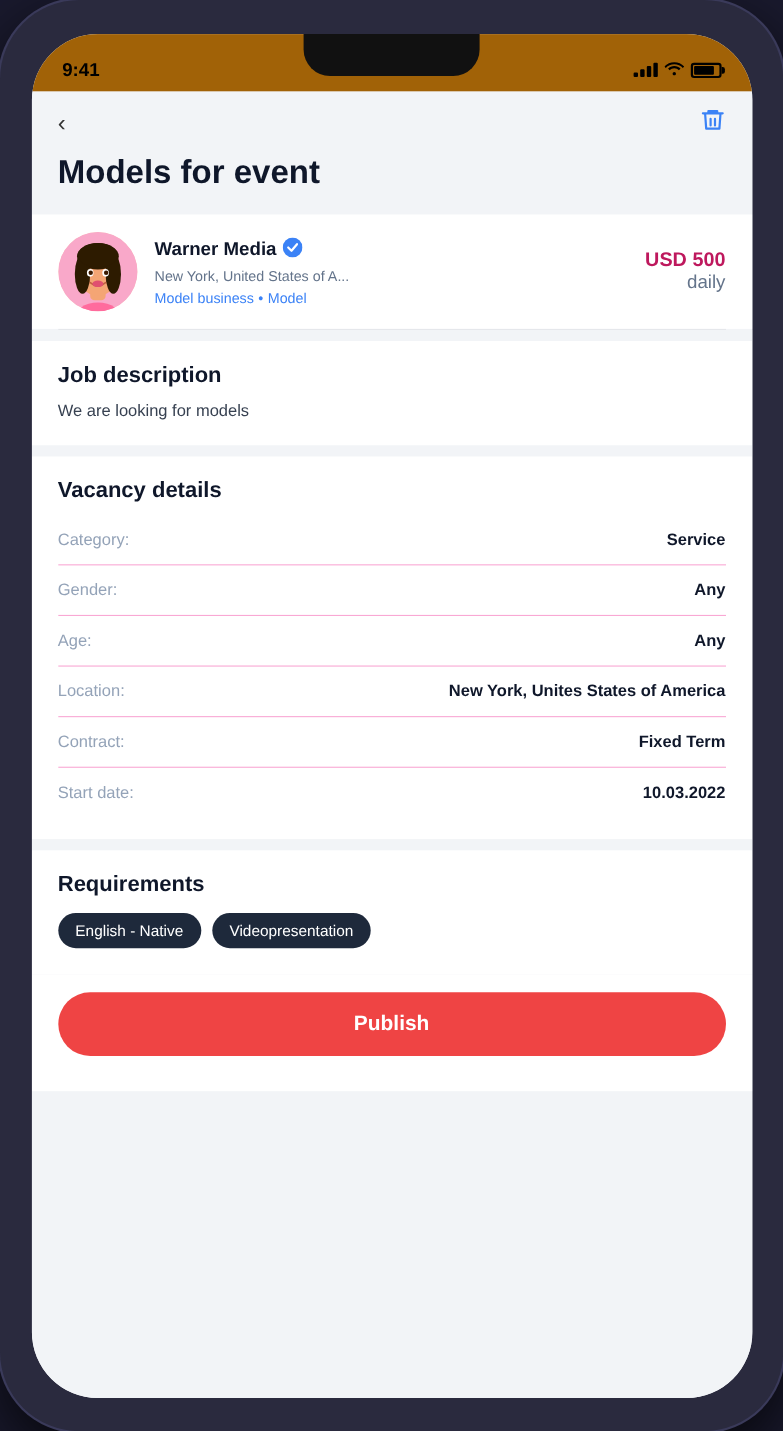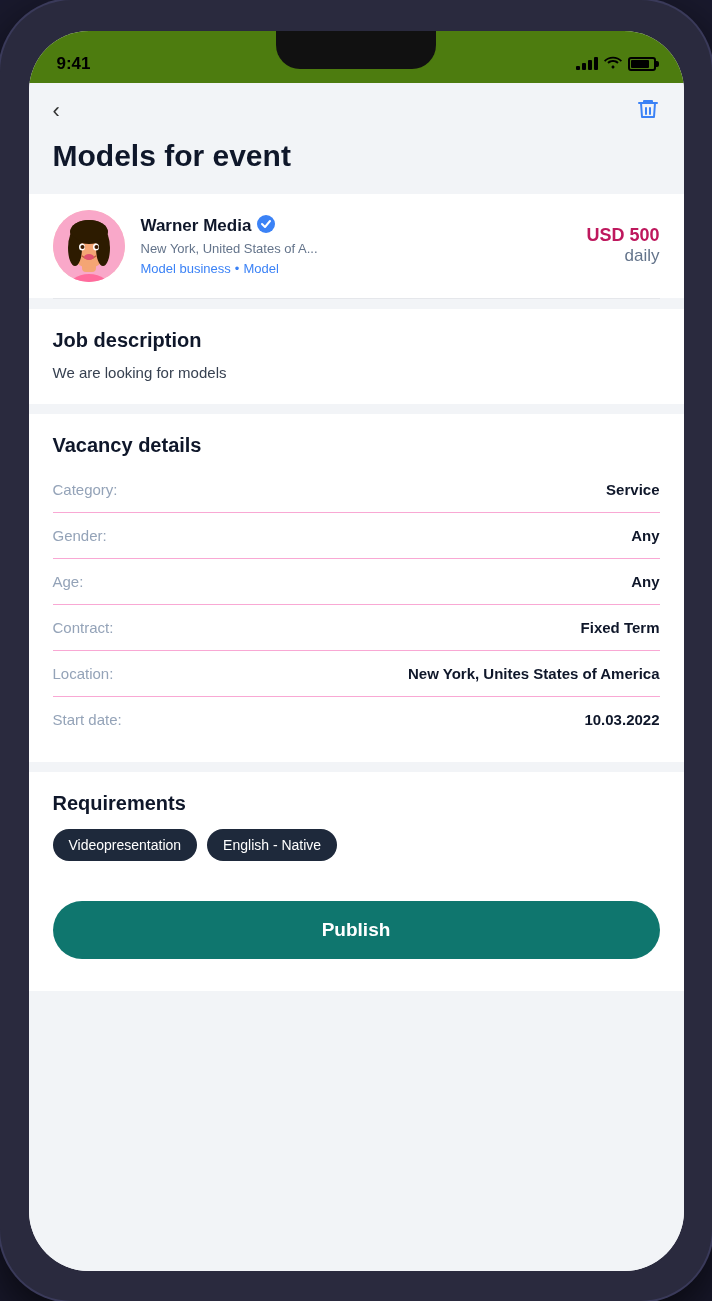--- a/index.html
+++ b/index.html
@@ -46,21 +46,21 @@
     }
     
     .status-bar {
       display: flex;
       justify-content: space-between;
       align-items: center;
       padding: 14px 28px 0 28px;
       height: 52px;
       position: relative;
       z-index: 99;
-      background: #4d7c0f;
+      background: #a16207;
     }
     .status-time {
       font-size: 17px;
       font-weight: 600;
       color: #000;
     }
     .status-icons {
       display: flex;
       align-items: center;
       gap: 6px;
@@ -300,21 +300,21 @@
       font-size: 14px;
       font-weight: 500;
     }
     
     .publish-area {
       background: #fff;
       padding: 16px 24px 32px 24px;
     }
     .publish-btn {
       width: 100%;
-      background: #0f766e;
+      background: #ef4444;
       color: #fff;
       border: none;
       border-radius: 32px;
       padding: 18px;
       font-size: 19px;
       font-weight: 600;
       cursor: pointer;
       text-align: center;
     }
   </style>
@@ -432,41 +432,41 @@
   </div>
             <div class="detail-row">
     <span class="detail-label">Gender:</span>
     <span class="detail-value">Any</span>
   </div>
             <div class="detail-row">
     <span class="detail-label">Age:</span>
     <span class="detail-value">Any</span>
   </div>
             <div class="detail-row">
+    <span class="detail-label">Location:</span>
+    <span class="detail-value">New York, Unites States of America</span>
+  </div>
+            <div class="detail-row">
     <span class="detail-label">Contract:</span>
     <span class="detail-value">Fixed Term</span>
-  </div>
-            <div class="detail-row">
-    <span class="detail-label">Location:</span>
-    <span class="detail-value">New York, Unites States of America</span>
   </div>
             <div class="detail-row">
     <span class="detail-label">Start date:</span>
     <span class="detail-value">10.03.2022</span>
   </div>
           </div>
       </div>
 
       <div class="section-divider"></div>
 
       <div class="requirements-section">
         <div class="section-title">Requirements</div>
         <div class="requirements-tags" id="req-tags">
+            <span class="req-tag">English - Native</span>
             <span class="req-tag">Videopresentation</span>
-            <span class="req-tag">English - Native</span>
           </div>
       </div>
 
       <div class="publish-area">
         <button class="publish-btn">Publish</button>
       </div>
 
     </div>
   </div>
 </div>

